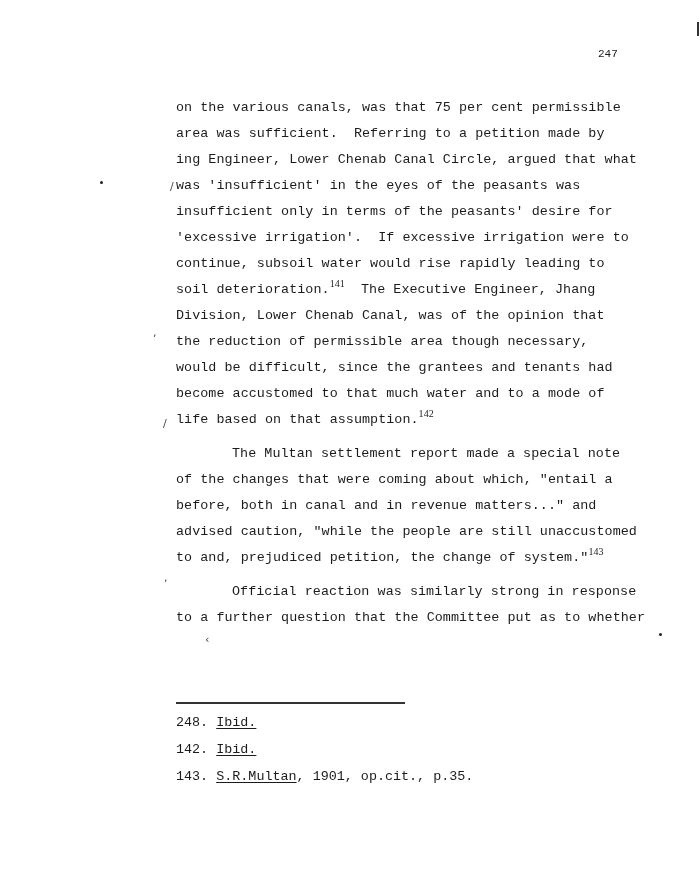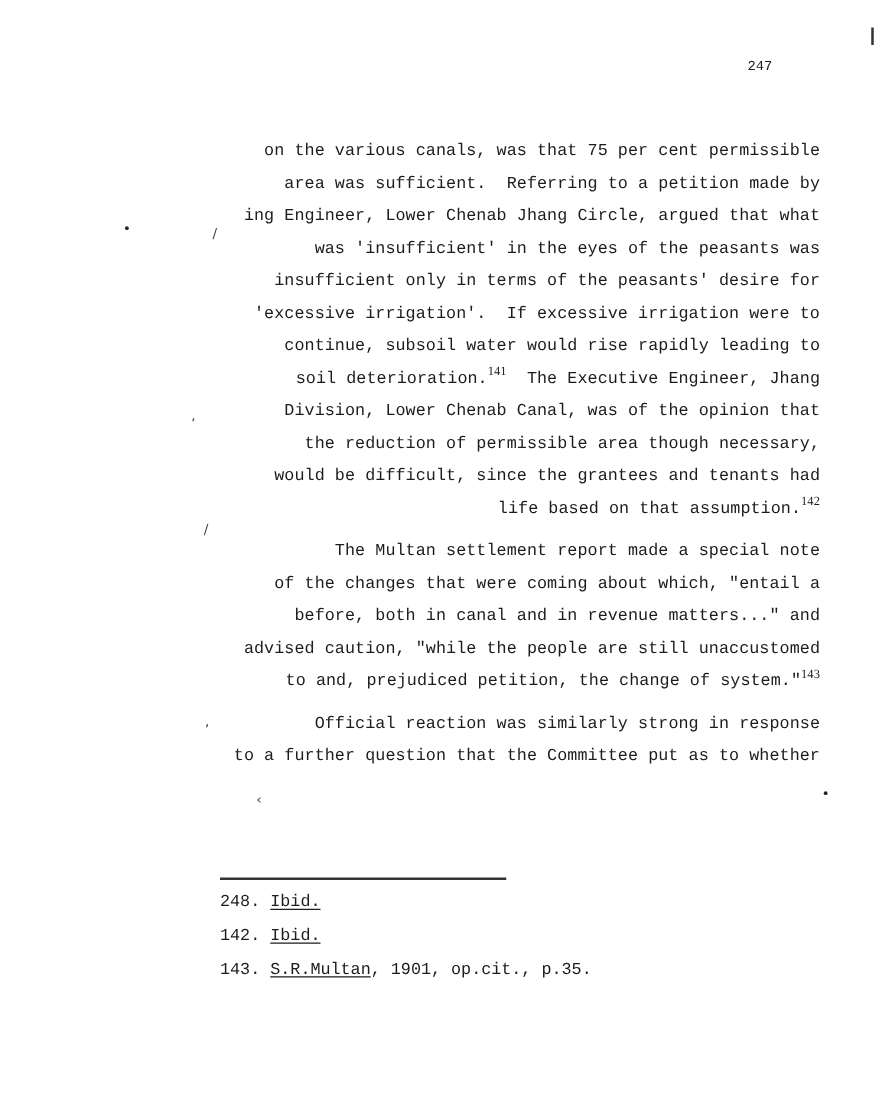--- a/index.html
+++ b/index.html
@@ -1,21 +1,21 @@
 <!DOCTYPE html>
 <html><head>
 <meta charset="utf-8">
 <style>
   html, body { margin: 0; padding: 0; background: #ffffff; }
   body { width: 700px; height: 880px; position: relative; overflow: hidden;
          font-family: "Liberation Mono", "DejaVu Sans Mono", monospace; color: #1c1c1c; }
   .page { position: absolute; left: 0; top: 0; width: 700px; height: 880px; background: #fff; }
   .page-number { position: absolute; left: 598px; top: 48px; font-size: 11px; letter-spacing: 0px; }
   .edge-mark { position: absolute; left: 697px; top: 22px; width: 2px; height: 14px; background: #333; }
-  .body-text { position: absolute; left: 176px; top: 109px; width: 480px; text-align: right; }
+  .body-text { position: absolute; left: 176px; top: 95px; width: 480px; }
   .line { height: 26px; line-height: 26px; font-size: 13.4px; white-space: pre; letter-spacing: 0.05px; }
   .indent { padding-left: 56px; }
   sup { font-size: 10px; vertical-align: 6px; line-height: 0; font-family: Liberation Serif, serif; }
   .gap { height: 8px; }
   .rule { position: absolute; left: 176px; top: 702px; width: 229px; height: 0; border-top: 2px solid #333; }
   .footnotes { position: absolute; left: 176px; top: 709px; }
   .fn { height: 27px; line-height: 27px; font-size: 13.4px; white-space: pre; }
   .fn u { text-underline-offset: 2px; }
   .mark { position: absolute; color: #444; font-size: 11px; font-family: "DejaVu Sans", sans-serif; }
   .dot { position: absolute; width: 3px; height: 3px; background: #222; border-radius: 50%; }
@@ -23,29 +23,30 @@
 </head>
 <body>
 
 <div class="page">
   <div class="edge-mark"></div>
   <div class="page-number">247</div>
 
   <div class="body-text">
     <div class="line">on the various canals, was that 75 per cent permissible</div>
     <div class="line">area was sufficient.  Referring to a petition made by</div>
-    <div class="line">ing Engineer, Lower Chenab Jhang Circle, argued that what</div>
+    <div class="line">ing Engineer, Lower Chenab Canal Circle, argued that what</div>
     <div class="line">was 'insufficient' in the eyes of the peasants was</div>
     <div class="line">insufficient only in terms of the peasants' desire for</div>
     <div class="line">'excessive irrigation'.  If excessive irrigation were to</div>
     <div class="line">continue, subsoil water would rise rapidly leading to</div>
     <div class="line"><span>soil deterioration.</span><sup>141</sup><span>  The Executive Engineer, Jhang</span></div>
     <div class="line">Division, Lower Chenab Canal, was of the opinion that</div>
     <div class="line">the reduction of permissible area though necessary,</div>
     <div class="line">would be difficult, since the grantees and tenants had</div>
+    <div class="line">become accustomed to that much water and to a mode of</div>
     <div class="line"><span>life based on that assumption.</span><sup>142</sup></div>
     <div class="gap"></div>
     <div class="line indent">The Multan settlement report made a special note</div>
     <div class="line">of the changes that were coming about which, "entail a</div>
     <div class="line">before, both in canal and in revenue matters..." and</div>
     <div class="line">advised caution, "while the people are still unaccustomed</div>
     <div class="line"><span>to and, prejudiced petition, the change of system."</span><sup>143</sup></div>
     <div class="gap"></div>
     <div class="line indent">Official reaction was similarly strong in response</div>
     <div class="line">to a further question that the Committee put as to whether</div>

